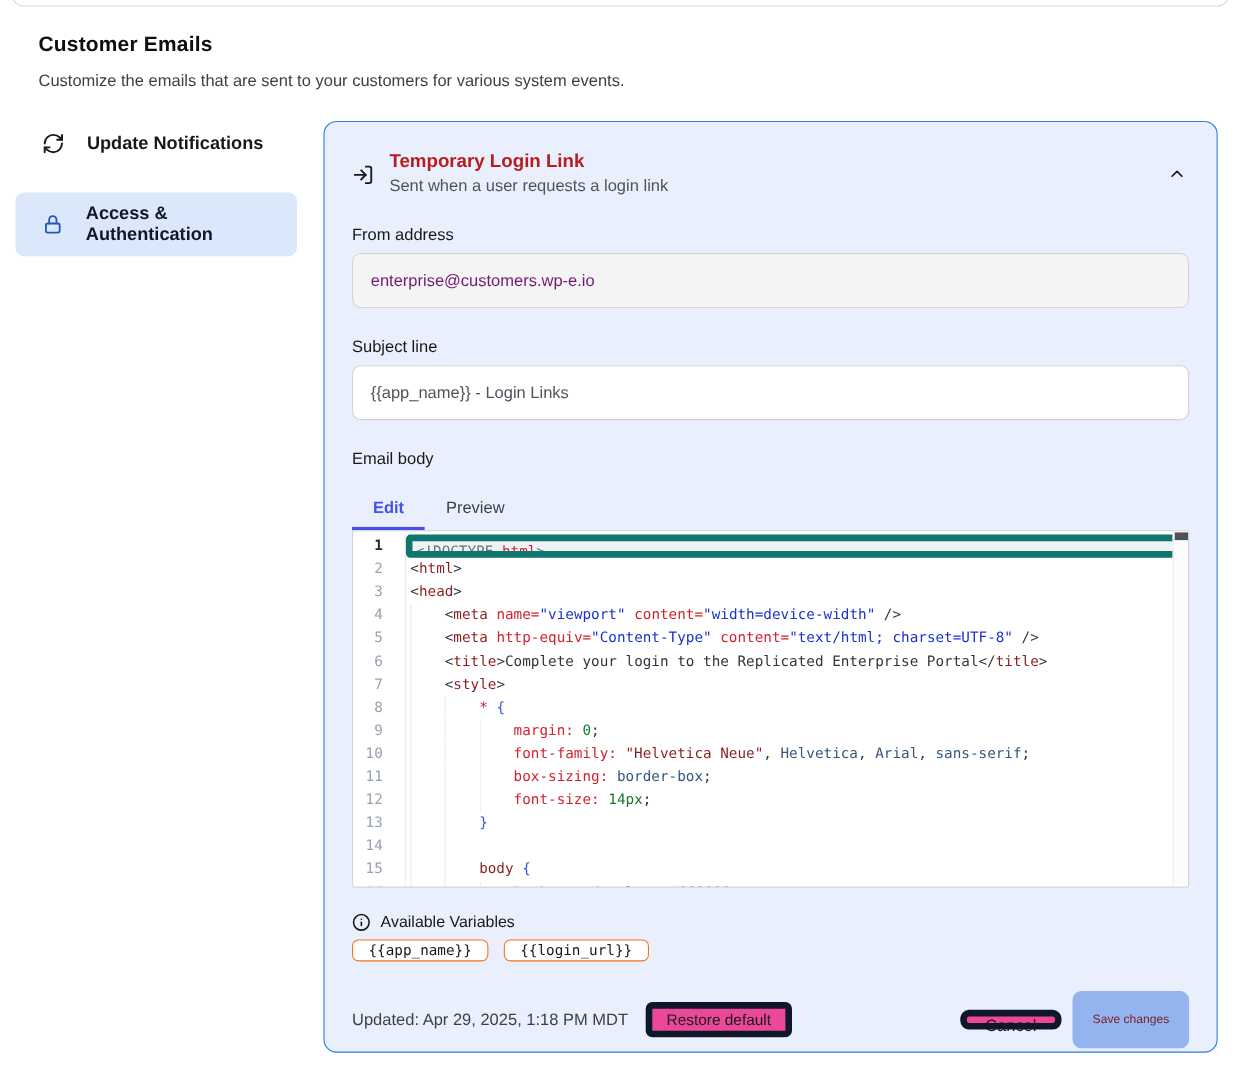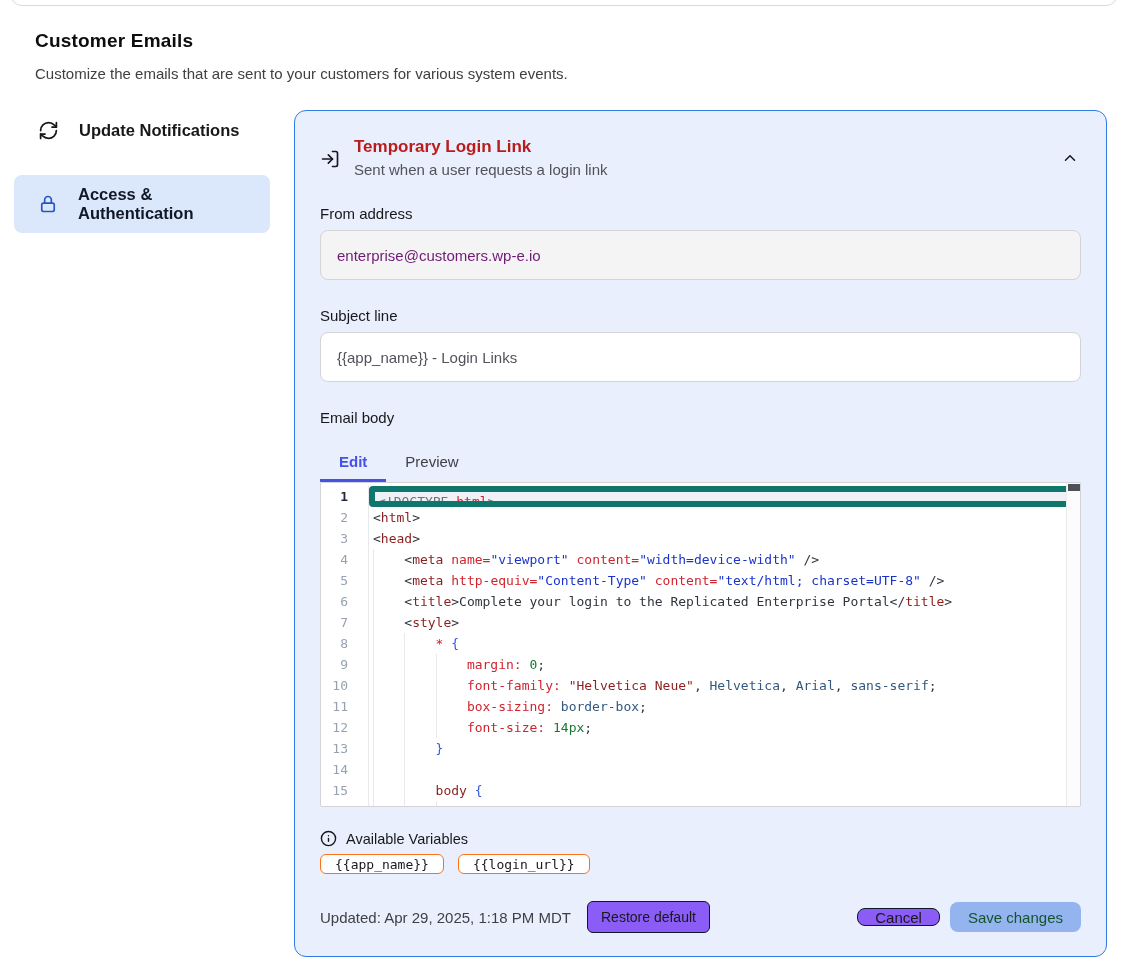--- a/index.html
+++ b/index.html
@@ -71,27 +71,27 @@
   
   .vars-head { display:flex; align-items:center; gap:9px; margin-top:23px; font-size:14.5px; color:#18181b; }
   .chips { display:flex; gap:14px; margin-top:7px; }
   .chip { height:20px; display:inline-flex; align-items:center; padding:0 14px; background:#fff;
     border:1px solid #f97316; border-radius:6px; font-family:"DejaVu Sans Mono",monospace;
     font-size:13px; color:#18181b; cursor:pointer; }
 
   
   .panel-footer { display:flex; align-items:center; margin-top:27px; }
   .updated { font-size:15px; color:#3f3f46; }
-  .btn { font-family:"Liberation Sans",sans-serif; cursor:pointer; background:#8b5cf6;
-    border:1px solid #0f172a; color:#18181b; }
+  .btn { font-family:"Liberation Sans",sans-serif; cursor:pointer; background:#ec4899;
+    border:6px solid #0f172a; color:#18181b; }
   .btn-restore { margin-left:16px; height:32px; padding:0 13px; border-radius:6px; font-size:14px; }
   .spacer { flex:1; }
   .btn-cancel { height:18px; padding:0 17px; border-radius:8px; font-size:15px; }
-  .btn-save { height:30px; padding:0 18px; margin-left:10px; border-radius:8px; font-size:15px;
-    border:none; background:var(--save-bg,#94b4ef); color:#14532d; cursor:default; }
+  .btn-save { height:52px; padding:0 18px; margin-left:10px; border-radius:8px; font-size:11px;
+    border:none; background:var(--save-bg,#94b4ef); color:#7f1d1d; cursor:default; }
 </style>
 </head>
 <body>
 
 <div class="top-card"></div>
 
 <div class="page-header">
   <div class="page-title">Customer Emails</div>
   <div class="page-subtitle">Customize the emails that are sent to your customers for various system events.</div>
 </div>

